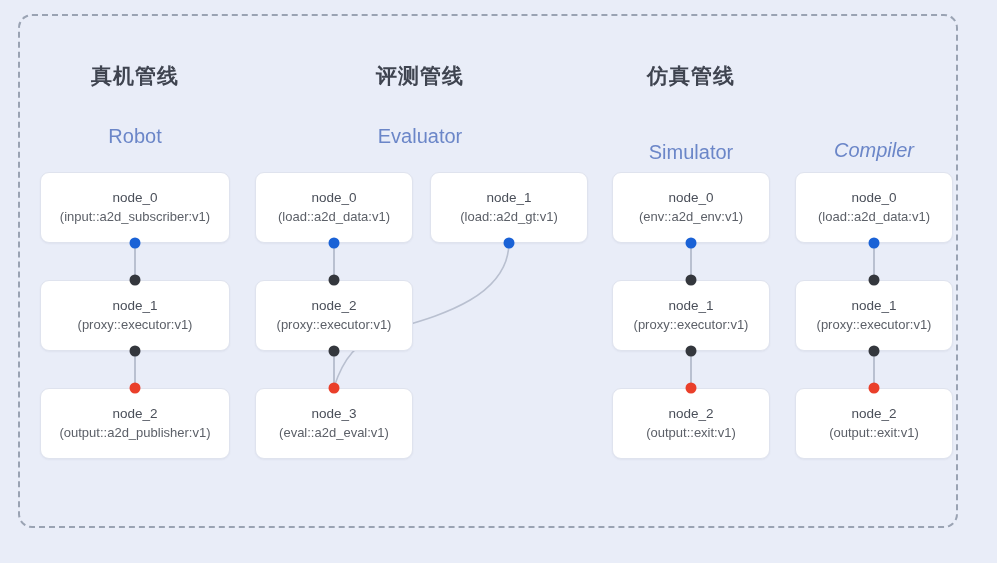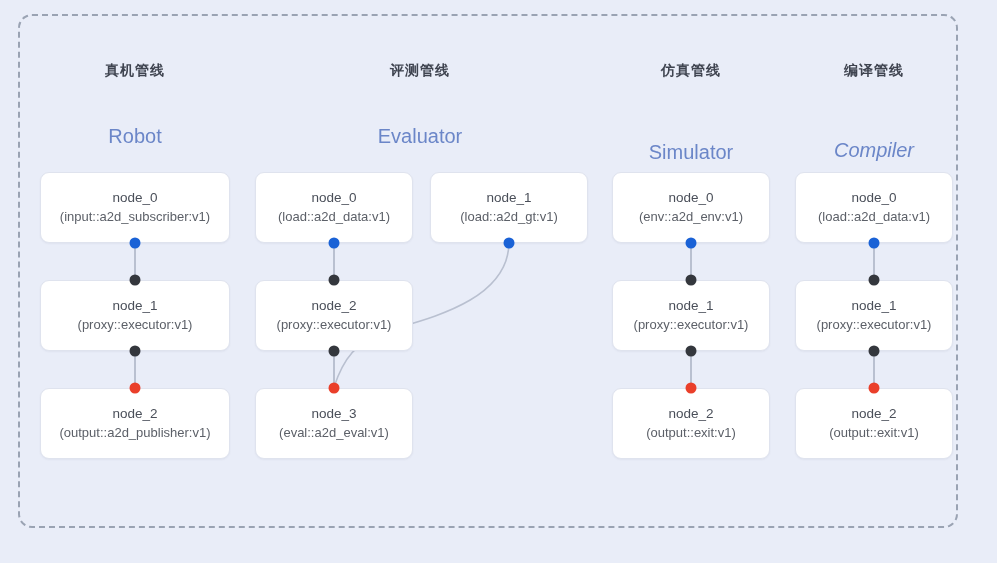--- a/index.html
+++ b/index.html
@@ -27,21 +27,21 @@
   #edge-layer{
     position:absolute;
     left:0;top:0;
     width:997px;height:563px;
     pointer-events:none;
   }
   .col-title{
     position:absolute;
     text-align:center;
     color:#3f4450;
-    font-size:14px;
+    font-size:21px;
     font-weight:700;
     letter-spacing:1px;
     white-space:nowrap;
   }
   .col-sub{
     position:absolute;
     text-align:center;
     color:#6b86c8;
     font-size:20px;
     font-weight:400;
@@ -171,21 +171,20 @@
   </div>
   <div class="port black" style="left:691px;top:351px;"></div>
   <div class="link" style="left:691px;top:351px;height:37px;"></div>
   <div class="port red" style="left:691px;top:388px;"></div>
 
   <div class="node" style="left:612px;top:388px;width:158px;height:71px;">
     <div class="node-title">node_2</div>
     <div class="node-sub">(output::exit:v1)</div>
   </div>
 
-  <div class="col-title" style="left:795px;top:62px;width:158px;">编译管线</div>
   <div class="col-sub" style="left:795px;top:139px;width:158px;font-style:italic;">Compiler</div>
 
   <div class="node" style="left:795px;top:172px;width:158px;height:71px;">
     <div class="node-title">node_0</div>
     <div class="node-sub">(load::a2d_data:v1)</div>
   </div>
   <div class="port blue" style="left:874px;top:243px;"></div>
   <div class="link" style="left:874px;top:243px;height:37px;"></div>
   <div class="port black" style="left:874px;top:280px;"></div>
 

